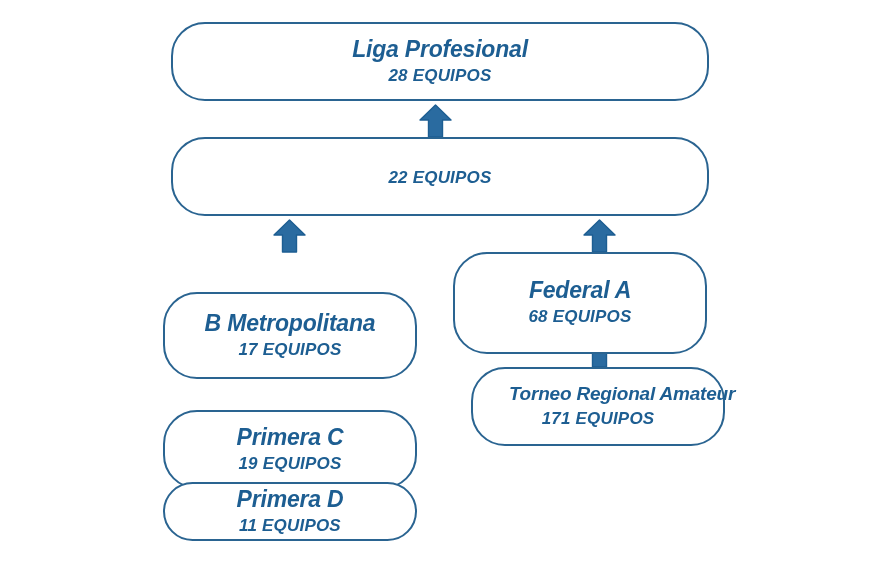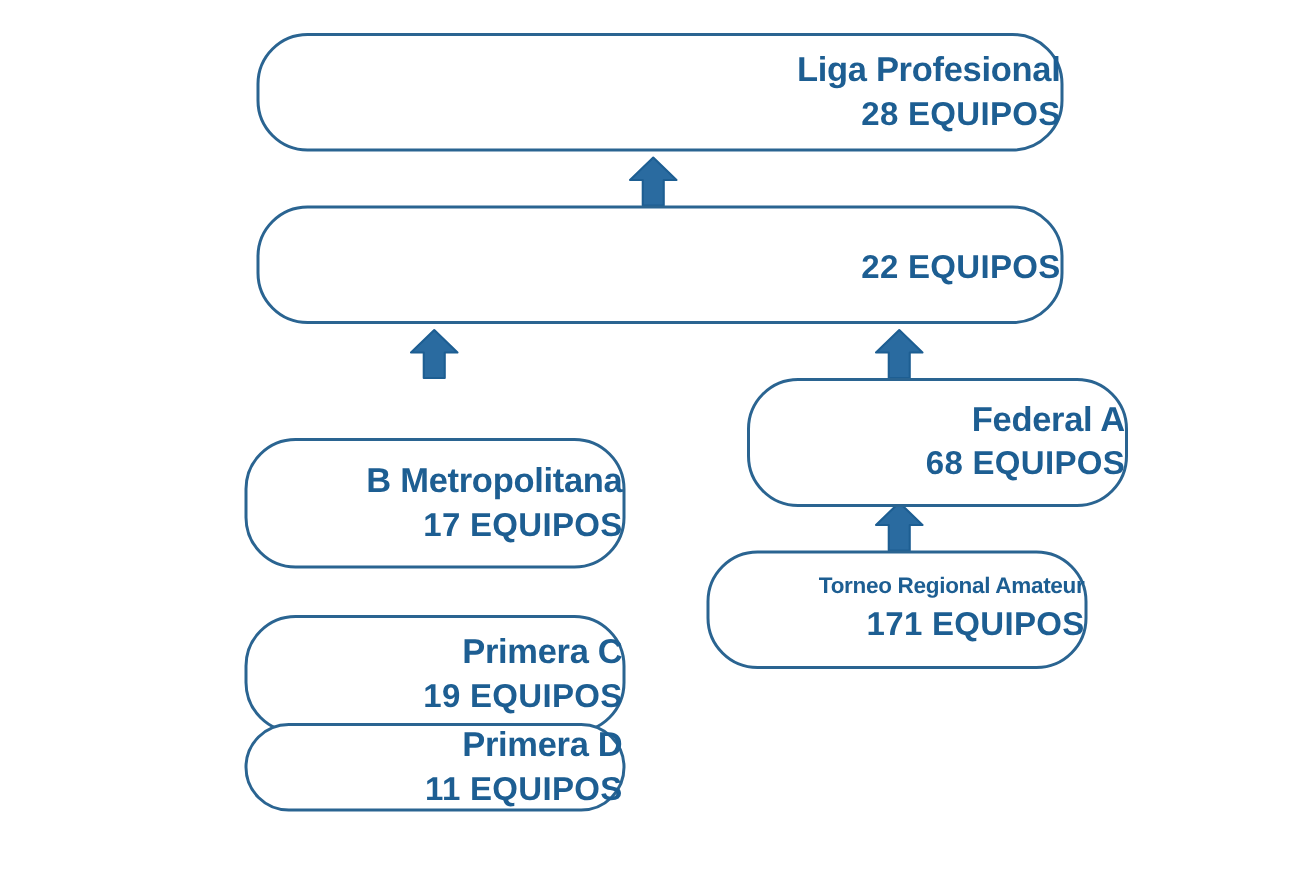--- a/index.html
+++ b/index.html
@@ -21,41 +21,42 @@
 
   
   .tier-box {
     position: absolute;
     box-sizing: border-box;
     background: #ffffff;
     border: 2px solid #2a6491;
     border-radius: 34px;
     display: flex;
     flex-direction: column;
-    align-items: flex-end;
+    align-items: center;
     justify-content: center;
     text-align: center;
     z-index: 2;
+    font-style: italic;
   }
   .tier-name {
     color: #1d5e92;
     font-weight: bold;
     font-size: 23px;
     line-height: 1.08;
     letter-spacing: -0.2px;
     white-space: nowrap;
   }
   .tier-name.small {
-    font-size: 15px;
+    font-size: 19px;
     margin-left: 48px;
   }
   .tier-teams {
     color: #1d5e92;
     font-weight: bold;
-    font-size: 22px;
+    font-size: 17px;
     line-height: 1.25;
     letter-spacing: 0.2px;
     margin-top: 3px;
     white-space: nowrap;
   }
 
   
   .arrow {
     position: absolute;
     z-index: 1;
@@ -86,21 +87,21 @@
 
   <svg class="arrow" style="left:583px; top:219px;" width="33" height="34" viewBox="0 0 33 34">
     <path d="M16.5 1 L32 16 L23.5 16 L23.5 33 L9.5 33 L9.5 16 L1 16 Z" fill="#2a6ba0" stroke="#1d5e92" stroke-width="1.4" stroke-linejoin="round"></path>
   </svg>
 
   <div class="tier-box" style="left:163px; top:252px; width:254px; height:87px;margin-top:40px;">
     <div class="tier-name">B Metropolitana</div>
     <div class="tier-teams">17 EQUIPOS</div>
   </div>
 
-  <div class="tier-box" style="left:498px; top:252px; width:254px; height:86px;">
+  <div class="tier-box" style="left:453px; top:252px; width:254px; height:102px;">
     <div class="tier-name">Federal A</div>
     <div class="tier-teams">68 EQUIPOS</div>
   </div>
 
   <svg class="arrow" style="left:273px; top:334px;" width="33" height="34" viewBox="0 0 33 34">
     <path d="M16.5 1 L32 16 L23.5 16 L23.5 33 L9.5 33 L9.5 16 L1 16 Z" fill="#2a6ba0" stroke="#1d5e92" stroke-width="1.4" stroke-linejoin="round"></path>
   </svg>
 
   <svg class="arrow" style="left:583px; top:334px;" width="33" height="34" viewBox="0 0 33 34">
     <path d="M16.5 1 L32 16 L23.5 16 L23.5 33 L9.5 33 L9.5 16 L1 16 Z" fill="#2a6ba0" stroke="#1d5e92" stroke-width="1.4" stroke-linejoin="round"></path>

